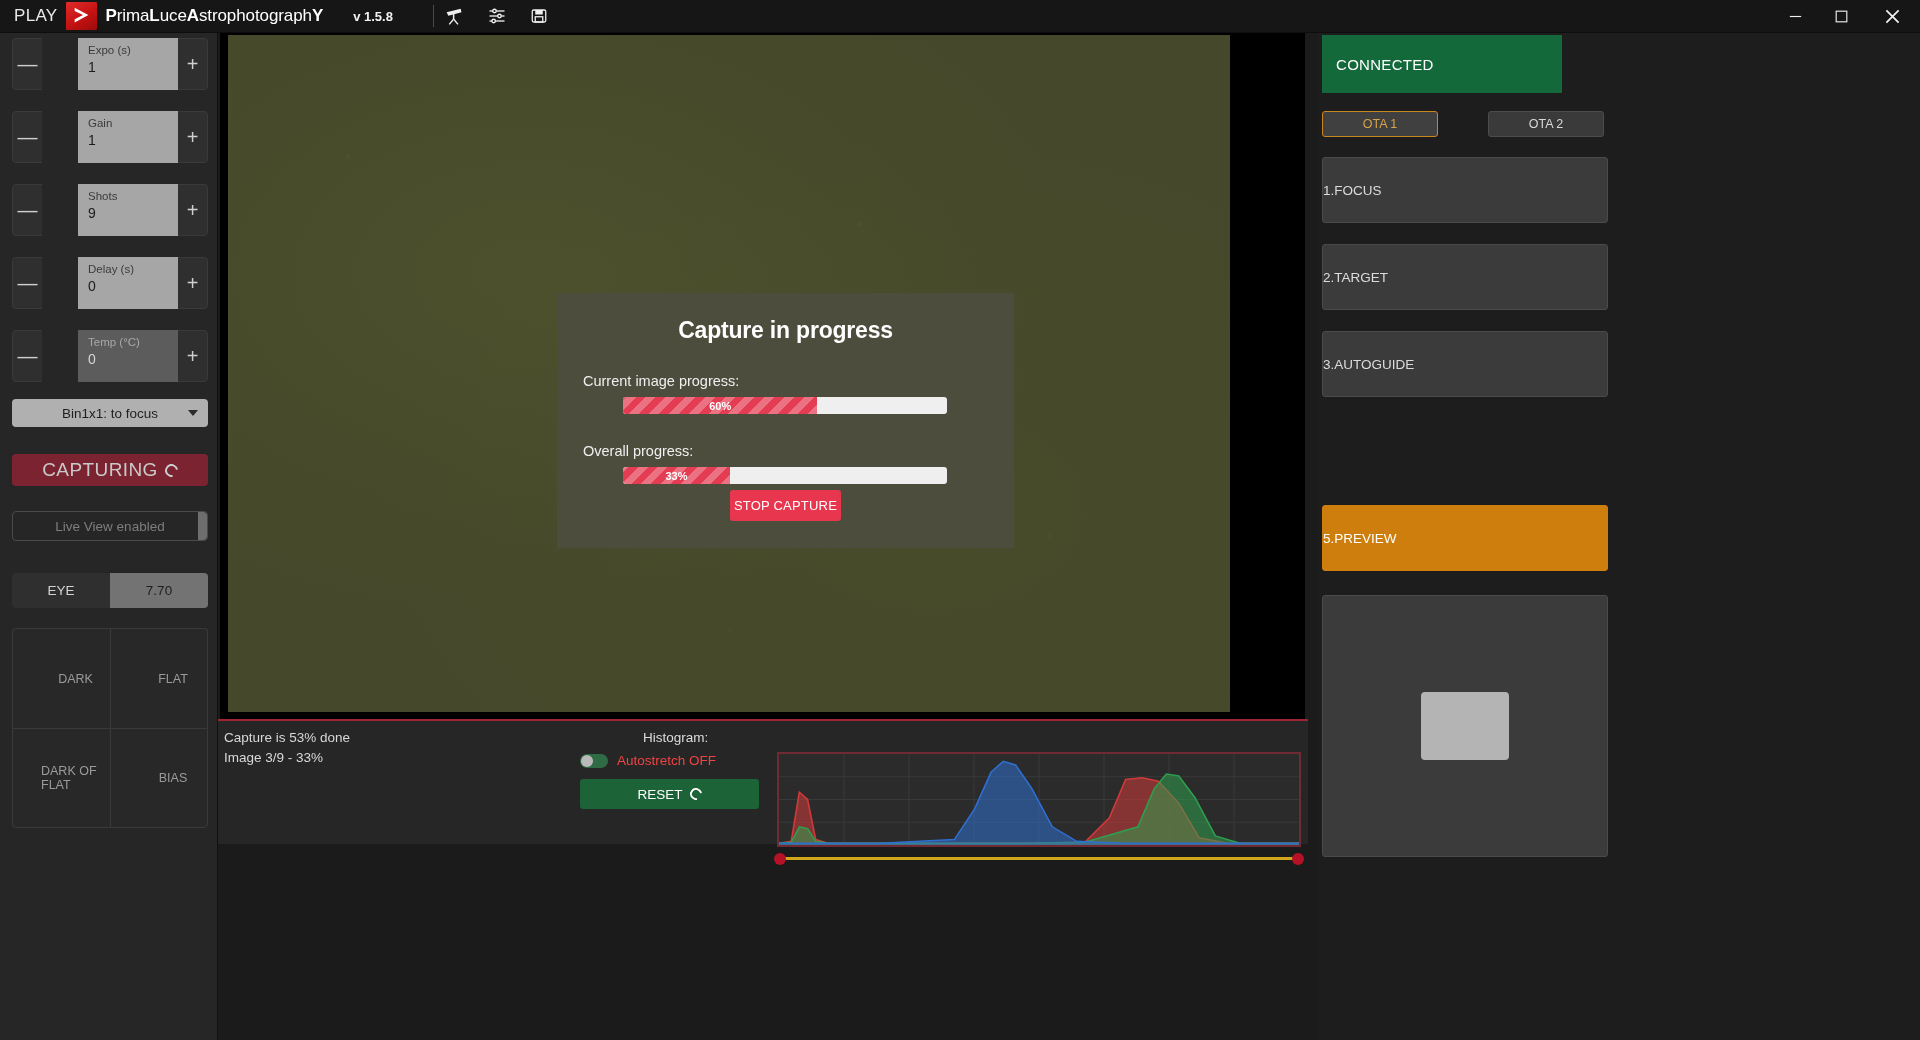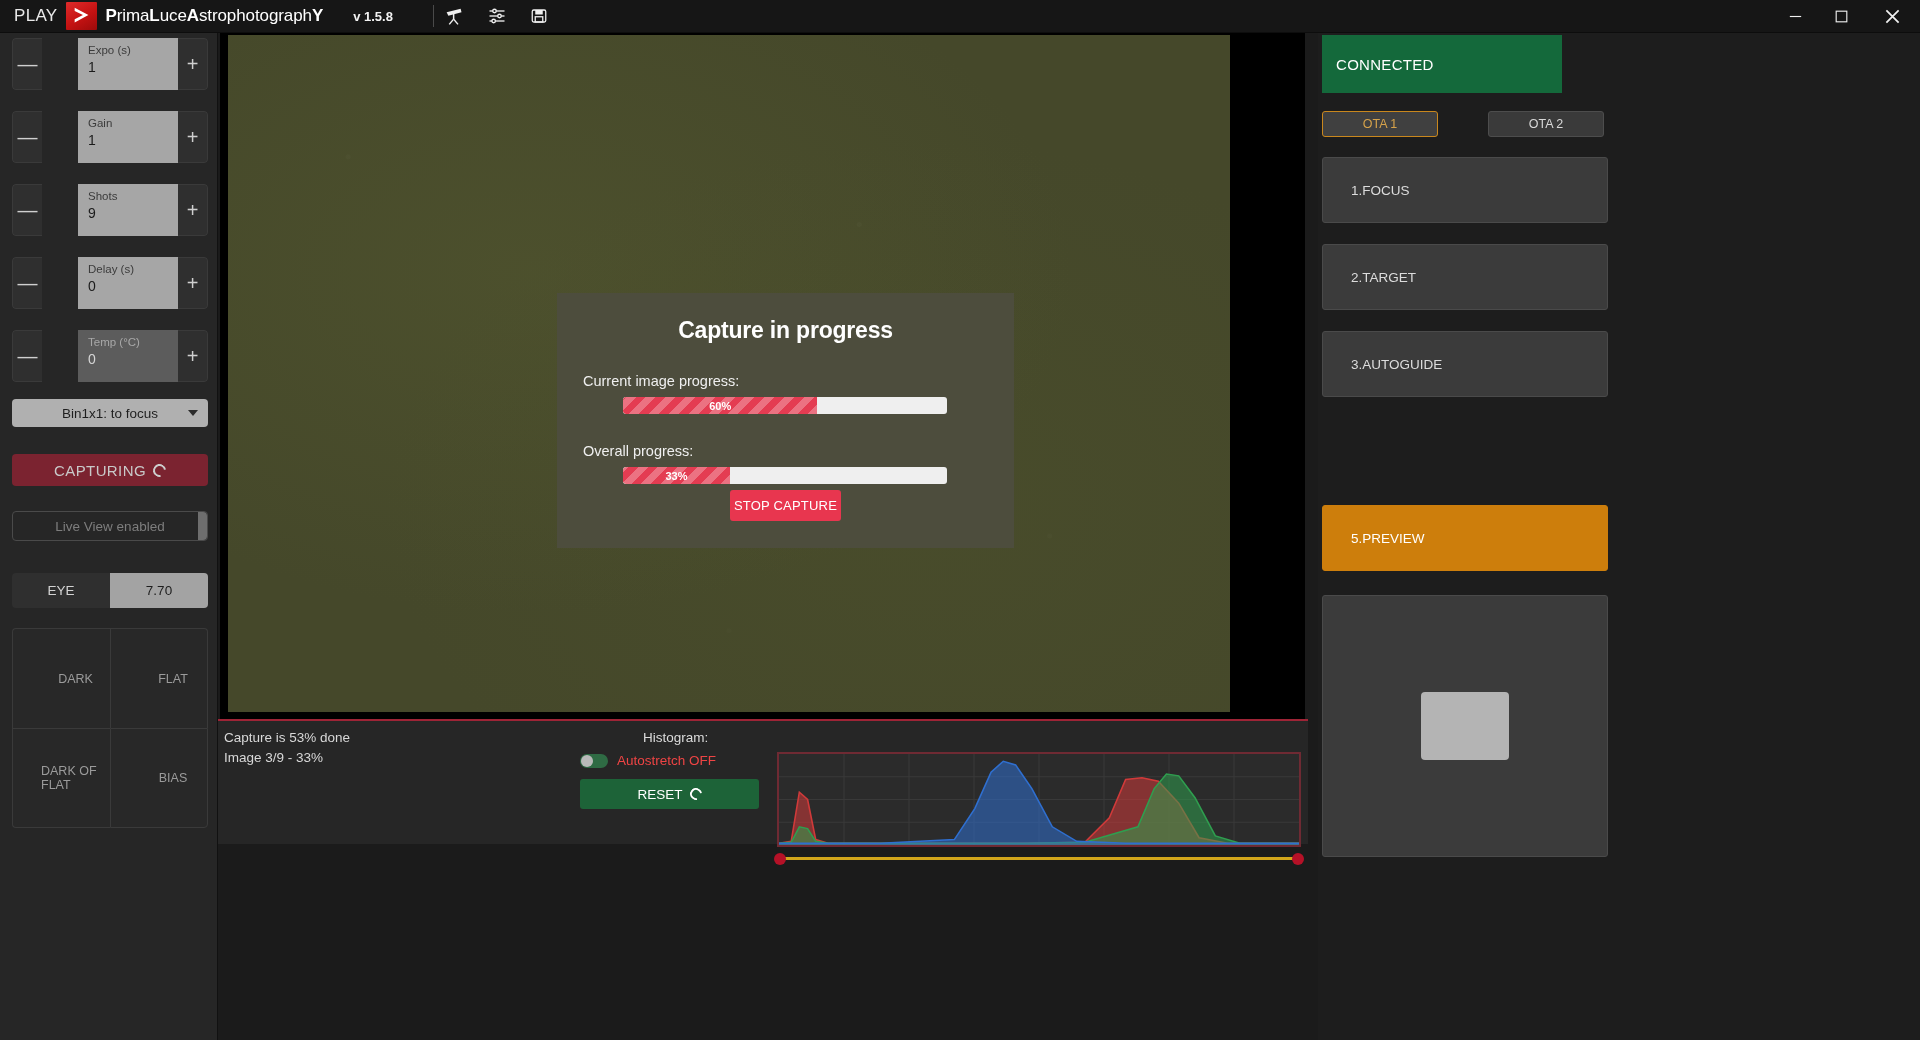--- a/index.html
+++ b/index.html
@@ -72,21 +72,21 @@
     background: #b0b0b0; border-radius: 4px; color: #1f1f1f; font-size: 13.5px;
     display: flex; align-items: center; justify-content: center; position: absolute;
   }
   .bin-caret {
     position: absolute; right: 10px; top: 50%; transform: translateY(-50%);
     width: 0; height: 0; border-left: 5px solid transparent; border-right: 5px solid transparent;
     border-top: 6px solid #2b2b2b;
   }
   .capturing-btn {
     position: absolute; left: 12px; top: 421px; width: 196px; height: 32px;
-    background: #7b2330; border-radius: 4px; color: #c9c9c9; font-size: 15px;
+    background: #7b2330; border-radius: 4px; color: #c9c9c9; font-size: 19px;
     display: flex; align-items: center; justify-content: center; gap: 7px;
     letter-spacing: .4px;
   }
   .spinner {
     width: 13px; height: 13px; border: 2.2px solid #cdcdcd;
     border-right-color: transparent; border-radius: 50%;
     transform: rotate(35deg);
   }
   .liveview-btn {
     position: absolute; left: 12px; top: 478px; width: 196px; height: 30px;
@@ -101,21 +101,21 @@
   }
   .eye-row {
     position: absolute; left: 12px; top: 540px; width: 196px; height: 35px;
     display: flex; border-radius: 4px; overflow: hidden;
   }
   .eye-lbl {
     width: 98px; background: #2f2f2f; color: #d3d3d3; font-size: 13.5px;
     display: flex; align-items: center; justify-content: center;
   }
   .eye-val {
-    width: 98px; background: #a3a3a3; color: #1d1d1d; font-size: 13.5px;
+    width: 98px; background: #737373; color: #1d1d1d; font-size: 13.5px;
     display: flex; align-items: center; justify-content: center;
   }
   .calib-grid {
     position: absolute; left: 12px; top: 595px; width: 196px; height: 200px;
     display: grid; grid-template-columns: 1fr 1fr; grid-template-rows: 1fr 1fr;
   }
   .calib-cell {
     border: 1px solid #3a3a3a; color: #9b9b9b; font-size: 12.5px;
     display: flex; align-items: center; justify-content: center;
     background: #282828;
@@ -234,21 +234,21 @@
     position: absolute; top: 78px; width: 116px; height: 26px;
     border-radius: 3px; font-size: 12.5px;
     display: flex; align-items: center; justify-content: center;
   }
   .ota1 { left: 4px; background: #404040; border: 1px solid #c9871d; color: #d6a24a; }
   .ota2 { left: 170px; background: #3a3a3a; border: 1px solid #4d4d4d; color: #d8d8d8; }
   .step {
     position: absolute; left: 4px; width: 286px; height: 66px;
     background: #3b3b3b; border: 1px solid #4a4a4a; border-radius: 3px;
     color: #dcdcdc; font-size: 13.5px;
-    display: flex; align-items: center; padding-left: 28px;
+    display: flex; align-items: center; padding-left: 0;
   }
   .step.active { background: #cd7e0c; border-color: #cd7e0c; color: #ffffff; }
   .thumb-box {
     position: absolute; left: 4px; top: 562px; width: 286px; height: 262px;
     background: #3b3b3b; border: 1px solid #4a4a4a; border-radius: 3px;
   }
   .thumb-inner {
     position: absolute; left: 50%; top: 50%; transform: translate(-50%,-50%);
     width: 88px; height: 68px; background: #b4b4b4; border-radius: 4px;
   }

